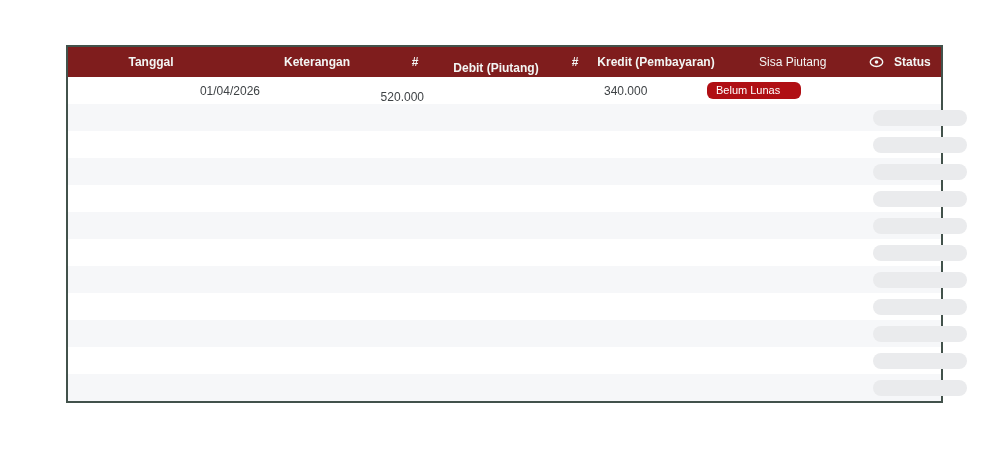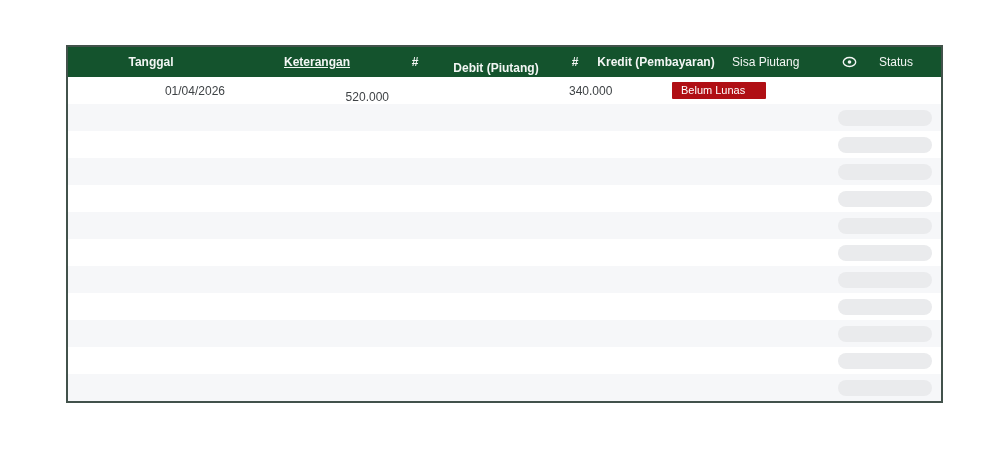--- a/index.html
+++ b/index.html
@@ -13,56 +13,57 @@
     position: absolute;
     left: 66px; top: 45px;
     width: 877px;
     border: 2px solid #42524b;
     background: #ffffff;
   }
   .thead {
     display: flex;
     align-items: center;
     height: 30px;
-    background: #14532d;
+    background: #7f1d1d;
     color: #f3f6f4;
     font-size: 12px;
   }
   .trow {
     display: flex;
     align-items: center;
     height: 27px;
     font-size: 12px;
     color: #3f4346;
     background: #ffffff;
+    padding-left: 35px;
   }
   .tbody .trow:nth-child(even) { background: #f6f7f9; }
   .cell { flex: 0 0 auto; white-space: nowrap; overflow: hidden; }
   
   .c-tanggal  { width: 166px; text-align: right; padding-right: 9px; }
-  .c-ket      { width: 166px; text-align: left;  padding-left: 7px; text-decoration: underline; }
+  .c-ket      { width: 166px; text-align: left;  padding-left: 7px; }
   .c-h1       { width: 30px;  text-align: center; }
   .c-debit    { width: 132px; text-align: right; padding-right: 7px; margin-top: 12px; }
   .c-h2       { width: 26px;  text-align: center; }
   .c-kredit   { width: 136px; text-align: right; padding-right: 5px; }
   .c-sisa     { width: 110px; text-align: left;  padding-left: 11px; }
   .c-status   { width: 107px; text-align: left;  padding-left: 4px; display: flex; align-items: center; }
   
   .thead .c-tanggal, .thead .c-ket, .thead .c-debit, .thead .c-kredit {
     text-align: center; padding-left: 0; padding-right: 0; font-weight: 700;
   }
   .thead .c-h1, .thead .c-h2 { font-weight: 700; }
-  .thead .c-sisa { font-weight: 400; padding-left: 8px; }
-  .thead .c-status { font-weight: 400; padding-left: 8px; gap: 22px; }
+  .thead .c-sisa { font-weight: 400; padding-left: 8px; margin-left: 27px; }
+  .thead .c-status { font-weight: 700; padding-left: 8px; gap: 10px; }
   .eye-icon { display: inline-flex; align-items: center; }
   
   .pill {
     display: inline-block;
     width: 94px; height: 17px;
-    border-radius: 1px;
+    border-radius: 6px;
     color: #ffffff;
     font-size: 11px;
     line-height: 17px;
     padding-left: 9px;
     overflow: hidden;
     white-space: nowrap;
   }
   .pill-placeholder {
     display: inline-block;
     width: 94px; height: 16px;

